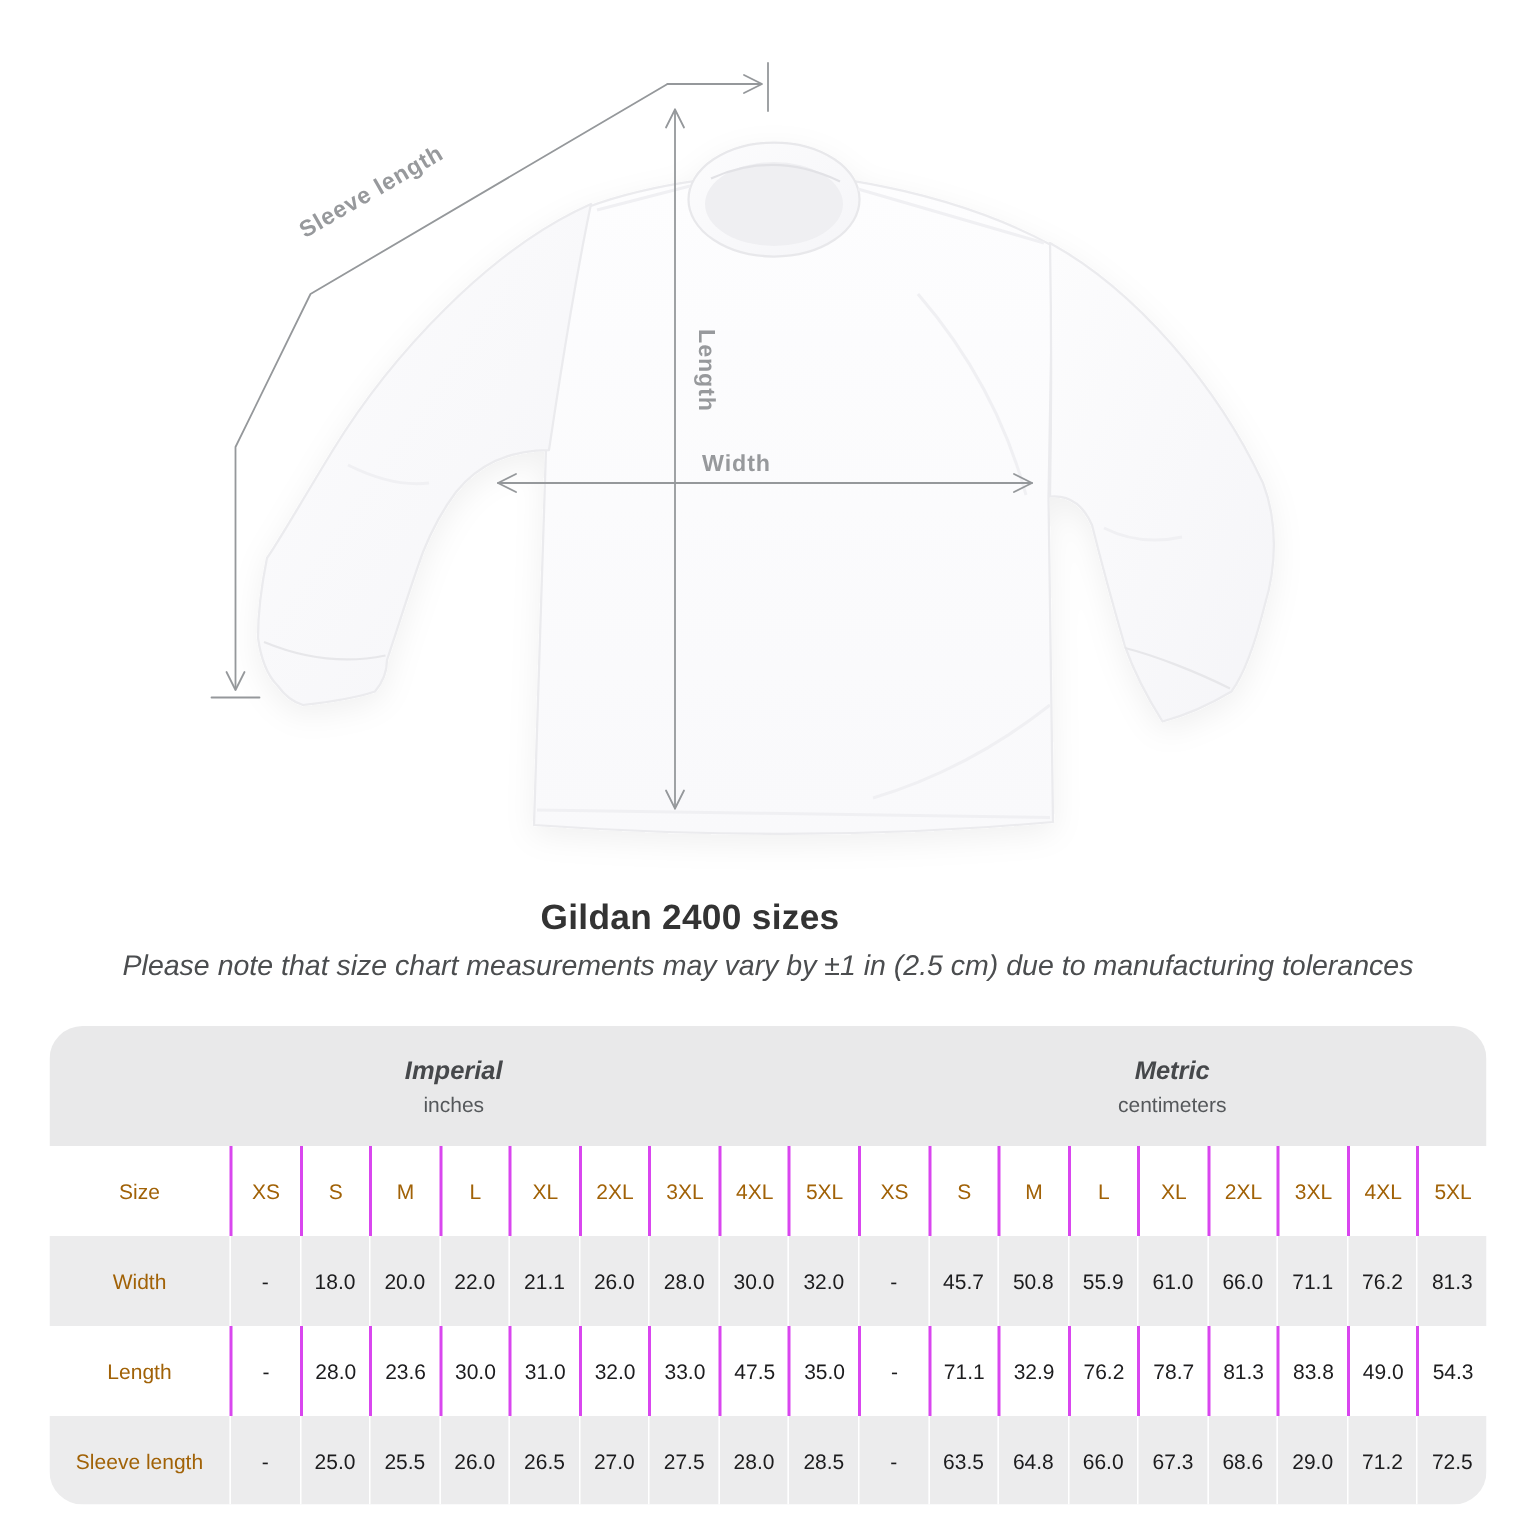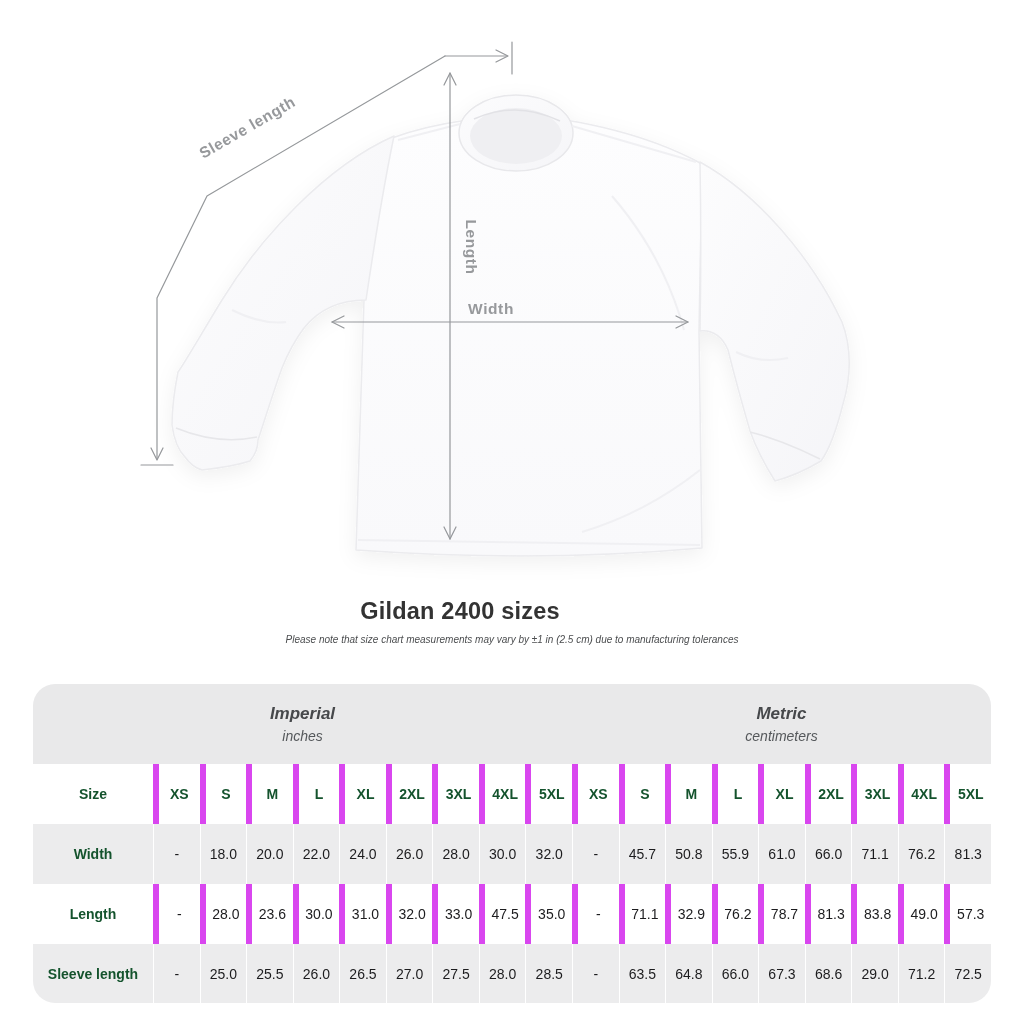--- a/index.html
+++ b/index.html
@@ -6,38 +6,38 @@
   .page{position:relative;width:1024px;height:1024px;background:#fff;overflow:hidden;
         font-family:"Liberation Sans",sans-serif;}
   
   .figure-wrap{position:absolute;left:0;top:0;width:1024px;height:580px;}
   .fig-label{font-family:"Liberation Sans",sans-serif;font-weight:bold;font-size:15.5px;
              fill:#97999c;letter-spacing:.6px;}
   
   .title{position:absolute;top:598px;left:0;width:920px;margin:0;text-align:center;
          font-size:23.5px;font-weight:bold;color:#333;letter-spacing:.2px;}
   .subtitle{position:absolute;top:634px;left:0;width:1024px;margin:0;text-align:center;
-            font-style:italic;font-size:10px;color:#4b4d4f;}
+            font-style:italic;font-size:19px;color:#4b4d4f;}
   
   #grid{position:absolute;left:33px;top:684px;width:958px;height:319px;
         display:grid;grid-template-columns:120px repeat(18,1fr);
         grid-template-rows:80px 60px 60px 60px 59px;
         border-radius:22px;overflow:hidden;background:#fff;}
   .band{background:#e9e9ea;display:flex;flex-direction:column;align-items:center;
         justify-content:center;gap:4px;}
   .band-l{grid-column:1/11;}
   .band-r{grid-column:11/20;}
   .band-name{font-style:italic;font-weight:bold;font-size:17px;color:#46484b;}
-  .band-unit{font-style:italic;font-size:14px;color:#55585b;}
+  .band-unit{font-size:14px;color:#55585b;}
   .c{display:flex;align-items:center;justify-content:center;font-size:14px;}
-  .hdr,.lbl{font-weight:bold;color:#14532d;}
+  .hdr,.lbl{font-weight:normal;color:#a16207;}
   .val{color:#1c1c1e;}
   .row-w{background:#ffffff;}
   .row-g{background:#ececed;}
-  .sep-w{border-left:6px solid #d946ef;}
+  .sep-w{border-left:2px solid #d946ef;}
   .sep-g{border-left:1px solid #ffffff;}
 </style>
 </head>
 <body>
 
 <div class="page">
 
   <div class="figure-wrap">
     <svg width="1024" height="580" viewBox="0 0 1024 580">
       <defs>
@@ -167,21 +167,21 @@
       <div class="c hdr row-w sep-w">XL</div>
       <div class="c hdr row-w sep-w">2XL</div>
       <div class="c hdr row-w sep-w">3XL</div>
       <div class="c hdr row-w sep-w">4XL</div>
       <div class="c hdr row-w sep-w">5XL</div>
       <div class="c lbl row-g">Width</div>
       <div class="c val row-g sep-g">-</div>
       <div class="c val row-g sep-g">18.0</div>
       <div class="c val row-g sep-g">20.0</div>
       <div class="c val row-g sep-g">22.0</div>
-      <div class="c val row-g sep-g">24.0</div>
+      <div class="c val row-g sep-g">21.1</div>
       <div class="c val row-g sep-g">26.0</div>
       <div class="c val row-g sep-g">28.0</div>
       <div class="c val row-g sep-g">30.0</div>
       <div class="c val row-g sep-g">32.0</div>
       <div class="c val row-g sep-g">-</div>
       <div class="c val row-g sep-g">45.7</div>
       <div class="c val row-g sep-g">50.8</div>
       <div class="c val row-g sep-g">55.9</div>
       <div class="c val row-g sep-g">61.0</div>
       <div class="c val row-g sep-g">66.0</div>
@@ -199,21 +199,21 @@
       <div class="c val row-w sep-w">47.5</div>
       <div class="c val row-w sep-w">35.0</div>
       <div class="c val row-w sep-w">-</div>
       <div class="c val row-w sep-w">71.1</div>
       <div class="c val row-w sep-w">32.9</div>
       <div class="c val row-w sep-w">76.2</div>
       <div class="c val row-w sep-w">78.7</div>
       <div class="c val row-w sep-w">81.3</div>
       <div class="c val row-w sep-w">83.8</div>
       <div class="c val row-w sep-w">49.0</div>
-      <div class="c val row-w sep-w">57.3</div>
+      <div class="c val row-w sep-w">54.3</div>
       <div class="c lbl row-g">Sleeve length</div>
       <div class="c val row-g sep-g">-</div>
       <div class="c val row-g sep-g">25.0</div>
       <div class="c val row-g sep-g">25.5</div>
       <div class="c val row-g sep-g">26.0</div>
       <div class="c val row-g sep-g">26.5</div>
       <div class="c val row-g sep-g">27.0</div>
       <div class="c val row-g sep-g">27.5</div>
       <div class="c val row-g sep-g">28.0</div>
       <div class="c val row-g sep-g">28.5</div>

